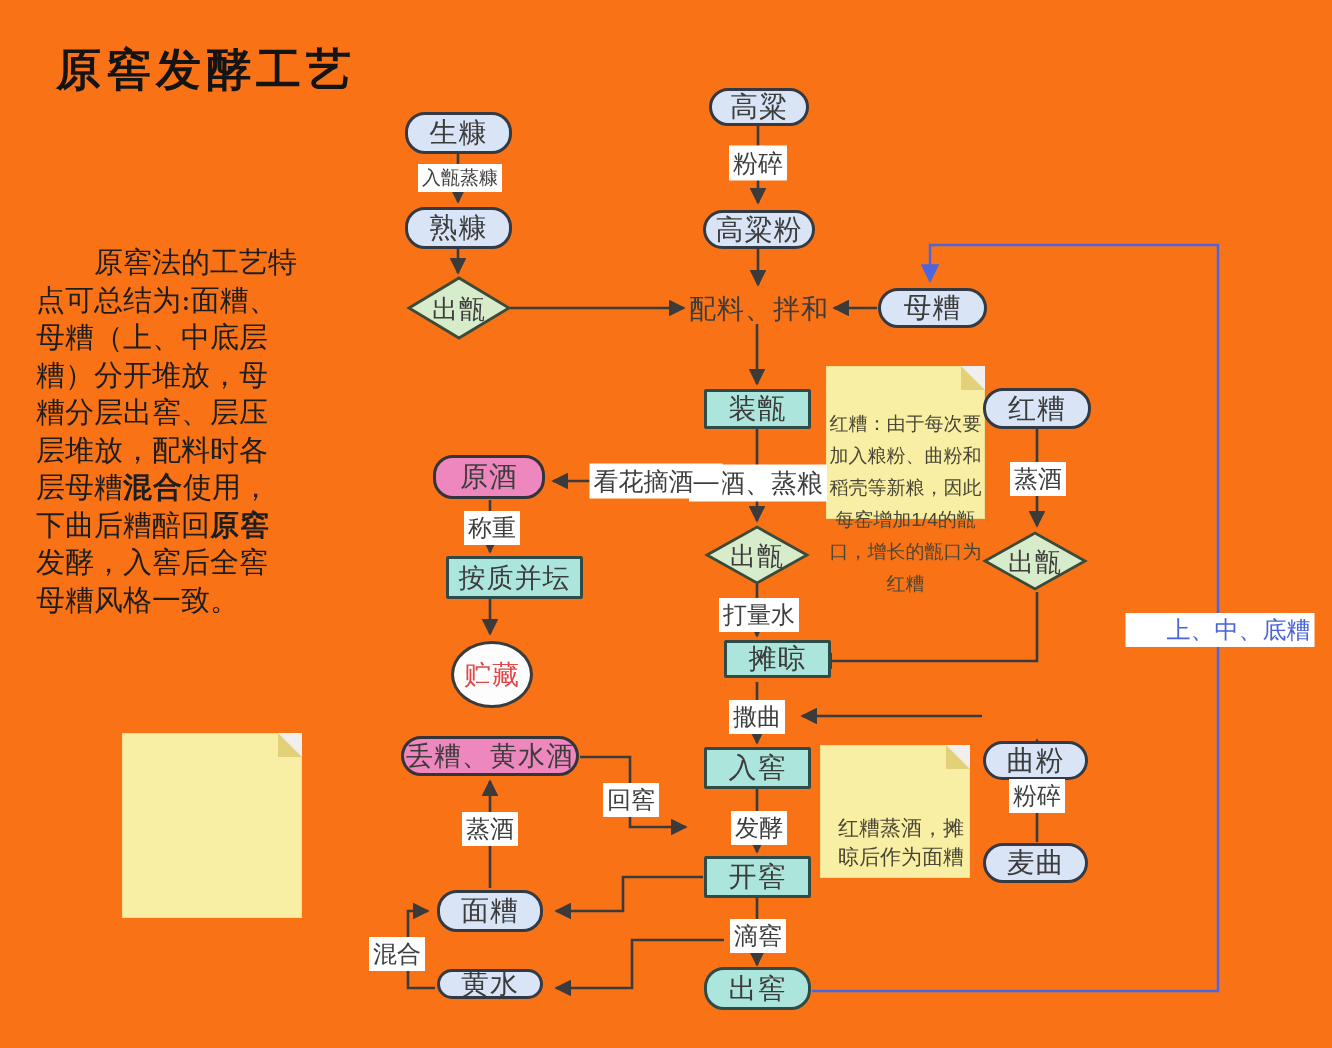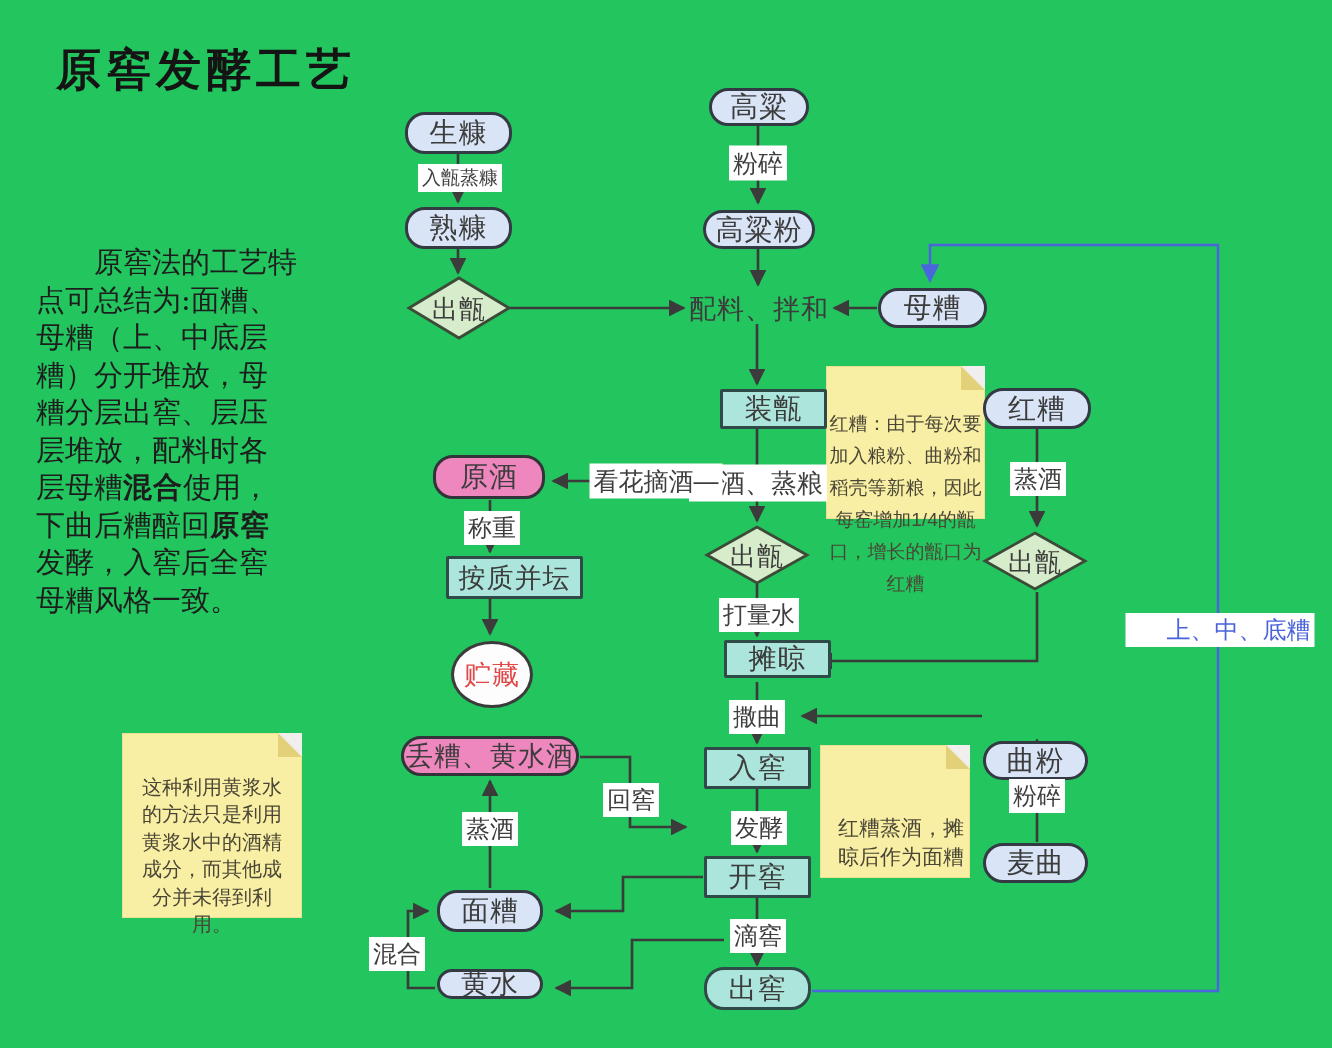--- a/index.html
+++ b/index.html
@@ -1,19 +1,19 @@
 <!DOCTYPE html>
 <html><head>
 <meta charset="utf-8">
 <style>
   html,body { margin:0; padding:0; }
   body { font-family: "Liberation Sans", sans-serif; background:#e8e8e8; }
   #canvas {
     position:relative; width:1332px; height:1048px;
-    background:#22c55e; overflow:hidden;
+    background:#f97316; overflow:hidden;
   }
   
   #wires { position:absolute; left:0; top:0; z-index:1; }
   .node, .note, .elabel, .textnode, .para, .title { position:absolute; box-sizing:border-box; }
   .node { z-index:3; display:flex; align-items:center; justify-content:center;
           color:#3c3c3c; font-size:28px; font-weight:500; letter-spacing:1px; }
   .elabel { z-index:4; background:#ffffff; color:#3e3e3e; font-size:24px;
             padding:1px 4px; white-space:nowrap; transform:translate(-50%,-50%); }
   .textnode { z-index:4; color:#3c3c3c; font-size:26px; white-space:nowrap;
               transform:translate(-50%,-50%); letter-spacing:1px; }
@@ -112,44 +112,38 @@
 口，增长的甑口为
 红糟</span>
     <i class="fold"></i>
   </div>
   <div class="note" style="left:820px; top:745px; width:150px; height:133px; font-size:21px; line-height:29px; padding:38px 0 0 17px;">
     <span>红糟蒸酒，摊
 晾后作为面糟</span>
     <i class="fold"></i>
   </div>
   <div class="note" style="left:122px; top:733px; width:180px; height:185px; font-size:20px; line-height:27.5px; text-align:center; padding-top:12px;">
-    <span>这种利用黄浆水
-的方法只是利用
-黄浆水中的酒精
-成分，而其他成
-分并未得到利
-用。</span>
     <i class="fold"></i>
   </div>
 
   <div class="node pill" style="left:405px; top:112px; width:107px; height:42px;">生糠</div>
   <div class="node pill" style="left:405px; top:207px; width:107px; height:42px;">熟糠</div>
   <div class="node pill" style="left:709px; top:88px; width:100px; height:38px;">高粱</div>
   <div class="node pill" style="left:703px; top:210px; width:112px; height:39px;">高粱粉</div>
   <div class="node pill" style="left:878px; top:288px; width:109px; height:40px;">母糟</div>
   <div class="node pill" style="left:983px; top:388px; width:108px; height:41px;">红糟</div>
   <div class="node pill" style="left:983px; top:697px; width:105px; height:39px;margin-top:44px;">曲粉</div>
   <div class="node pill" style="left:983px; top:843px; width:105px; height:40px;">麦曲</div>
   <div class="node pill" style="left:437px; top:890px; width:106px; height:42px;">面糟</div>
   <div class="node pill" style="left:437px; top:969px; width:106px; height:30px;">黄水</div>
 
   <div class="node pink" style="left:433px; top:455px; width:112px; height:44px;">原酒</div>
   <div class="node pink" style="left:401px; top:736px; width:178px; height:40px; font-size:27px;">丢糟、黄水酒</div>
 
-  <div class="node rect" style="left:720px; top:389px; width:107px; height:40px;">装甑</div>
+  <div class="node rect" style="left:704px; top:389px; width:107px; height:40px;">装甑</div>
   <div class="node rect" style="left:446px; top:556px; width:137px; height:43px; font-size:27px;">按质并坛</div>
   <div class="node rect" style="left:724px; top:640px; width:107px; height:38px;">摊晾</div>
   <div class="node rect" style="left:704px; top:747px; width:107px; height:42px;">入窖</div>
   <div class="node rect" style="left:704px; top:856px; width:107px; height:42px;">开窖</div>
   <div class="node rect" style="left:704px; top:967px; width:107px; height:43px;border-radius:20px;">出窖</div>
 
   <div class="node circ" style="left:451px; top:641px; width:82px; height:67px; font-size:27px;">贮藏</div>
 
   <div class="dlabel" style="left:459px; top:309px;">出甑</div>
   <div class="dlabel" style="left:757px; top:556px;">出甑</div>

